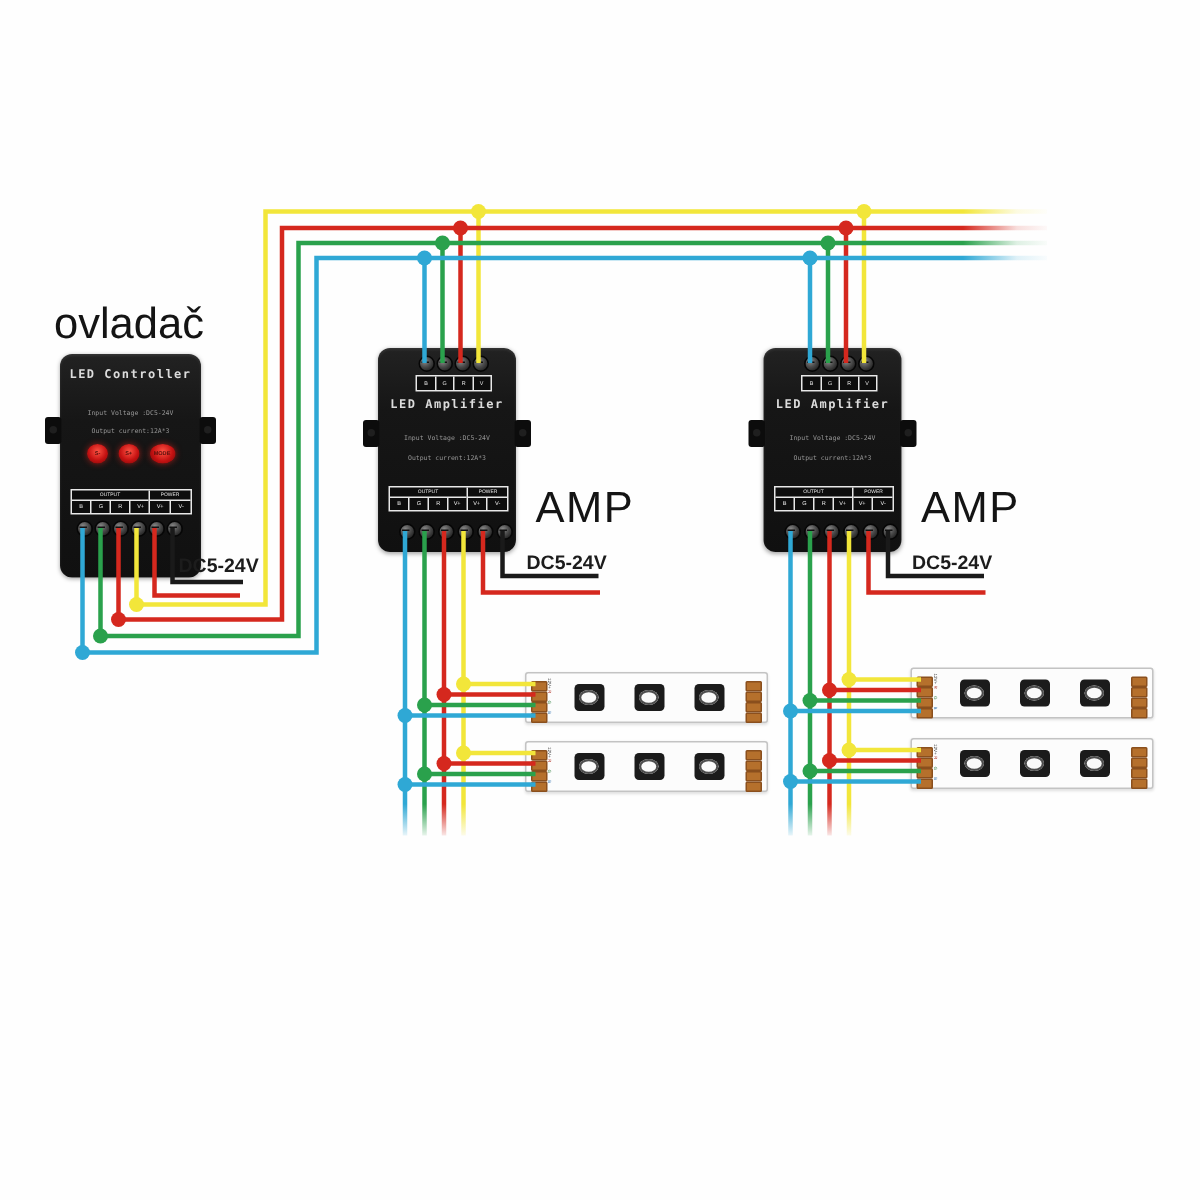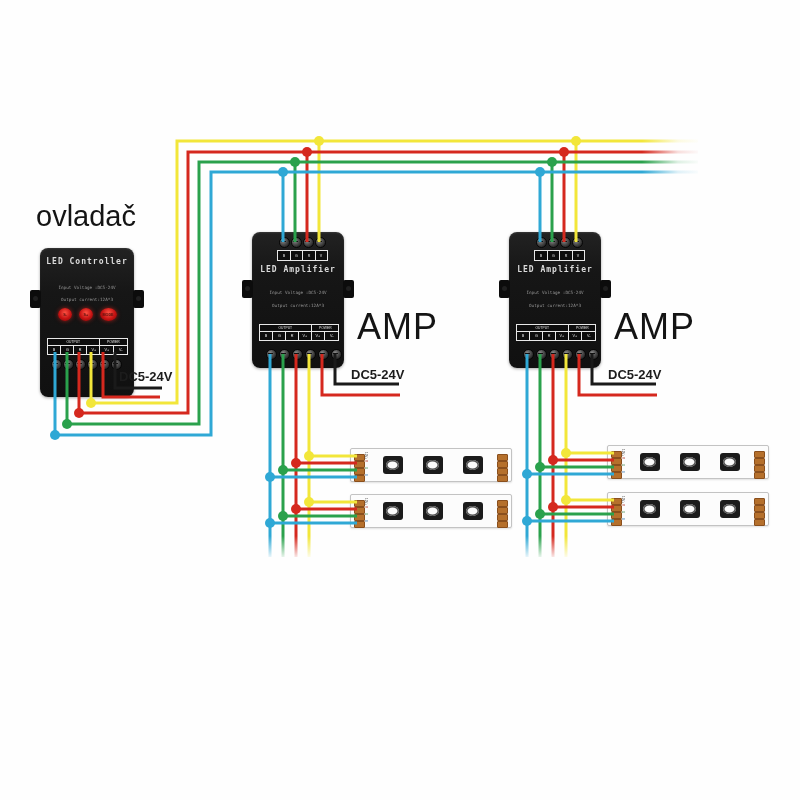--- a/index.html
+++ b/index.html
@@ -3,21 +3,21 @@
 <meta charset="utf-8">
 <style>
   html,body{margin:0;padding:0;}
   body{
     width:800px;height:800px;position:relative;overflow:hidden;
     background:#fefefe;font-family:"Liberation Sans",sans-serif;
   }
   
   .biglabel{position:absolute;font-weight:normal;color:#141414;z-index:6;letter-spacing:0px;}
   #lbl-ovladac{left:36px;top:200px;font-size:29px;}
-  .amp-badge{font-size:36px;letter-spacing:1px;}
+  .amp-badge{font-size:29px;letter-spacing:1px;margin-top:17px;}
   #lbl-amp1{left:357px;top:306px;}
   #lbl-amp2{left:614px;top:306px;}
   .dclabel{position:absolute;font-weight:bold;font-size:13px;color:#1c1c1c;z-index:6;}
   #dc-ctrl{left:119px;top:369px;}
   #dc-amp1{left:351px;top:367px;}
   #dc-amp2{left:608px;top:367px;}
 
   
   .device{
     position:absolute;background:linear-gradient(180deg,#222 0%,#161616 30%,#101010 100%);
@@ -179,21 +179,21 @@
   <circle cx="527" cy="521" r="5" fill="#2fa8d5"></circle>
 </svg>
 
 <div class="biglabel" id="lbl-ovladac">ovladač</div>
 <div class="biglabel amp-badge" id="lbl-amp1">AMP</div>
 <div class="biglabel amp-badge" id="lbl-amp2">AMP</div>
 <div class="dclabel" id="dc-ctrl">DC5-24V</div>
 <div class="dclabel" id="dc-amp1">DC5-24V</div>
 <div class="dclabel" id="dc-amp2">DC5-24V</div>
 
-<div class="device" style="left:40px;top:248px;width:94px;height:149px;">
+<div class="device" style="left:40px;top:236px;width:94px;height:149px;">
   <div class="ear" style="left:-10px;top:42px;"></div>
   <div class="ear" style="right:-10px;top:42px;"></div>
   <div class="dev-title" style="top:9px;">LED Controller</div>
   <div class="dev-spec" style="top:37px;">Input Voltage :DC5-24V</div>
   <div class="dev-spec" style="top:49px;">Output current:12A*3</div>
   <div class="btnrow">
     <div class="rbtn">
         <span>S-</span>
       </div>
     <div class="rbtn">

